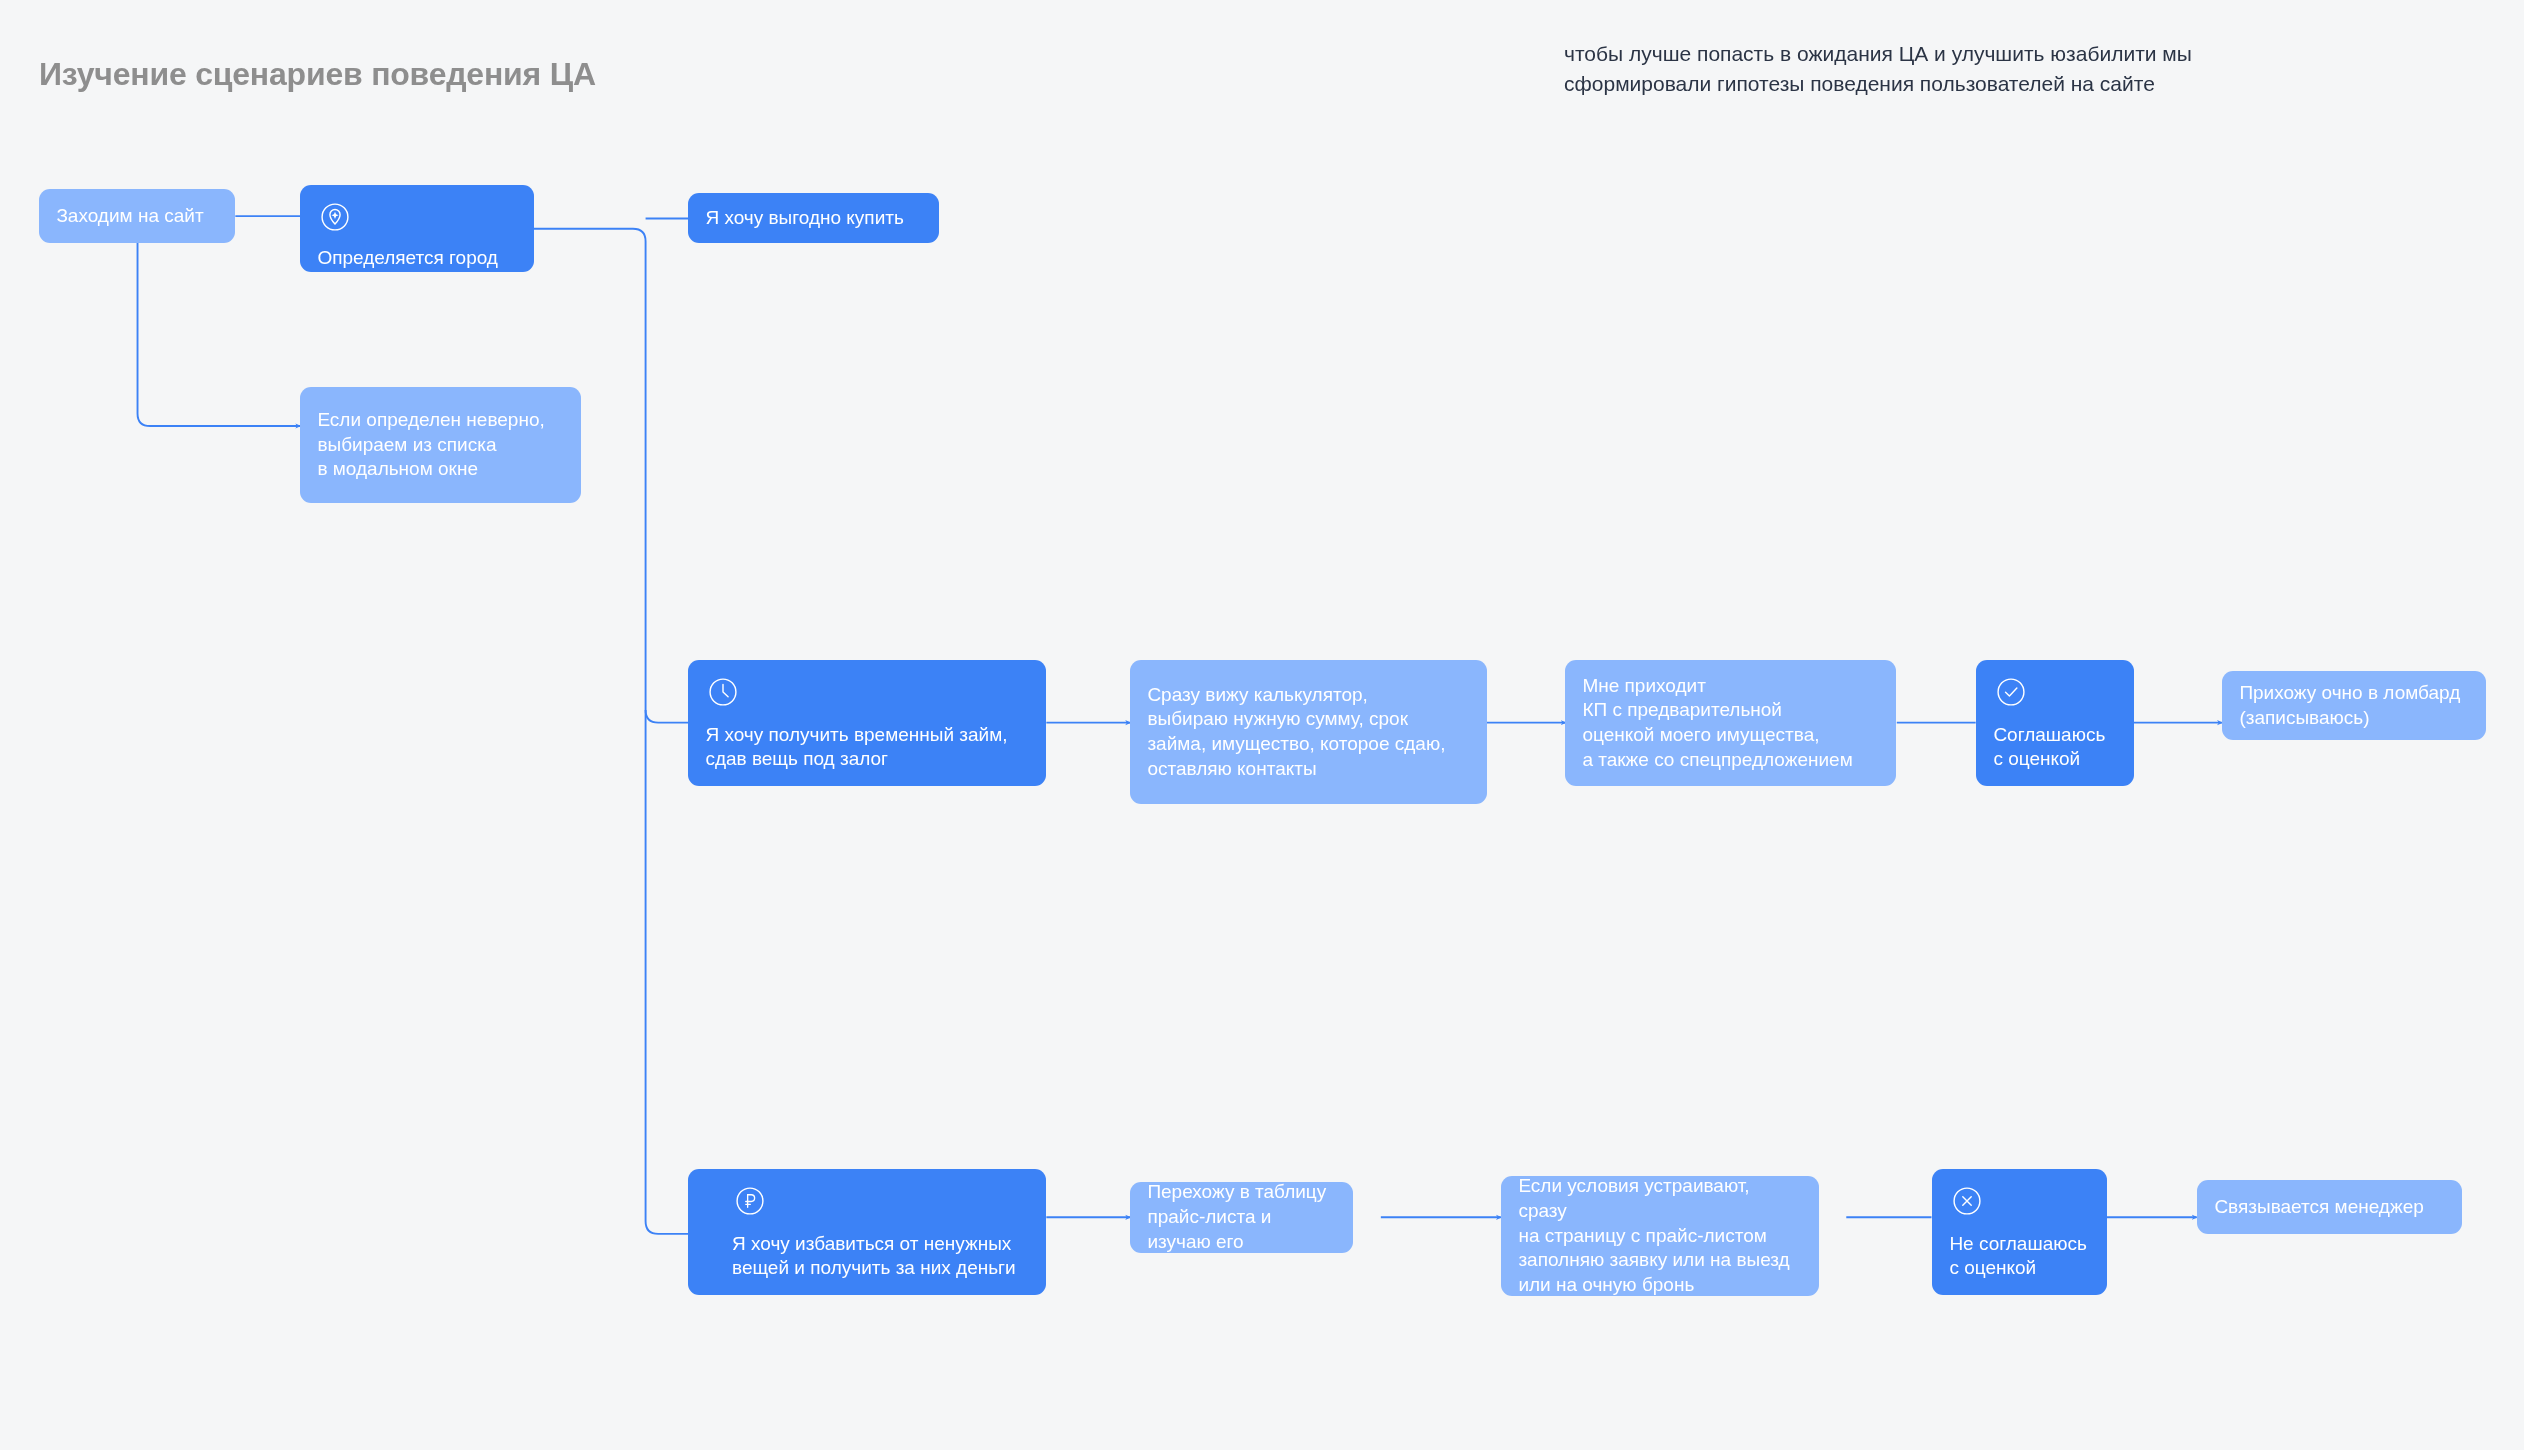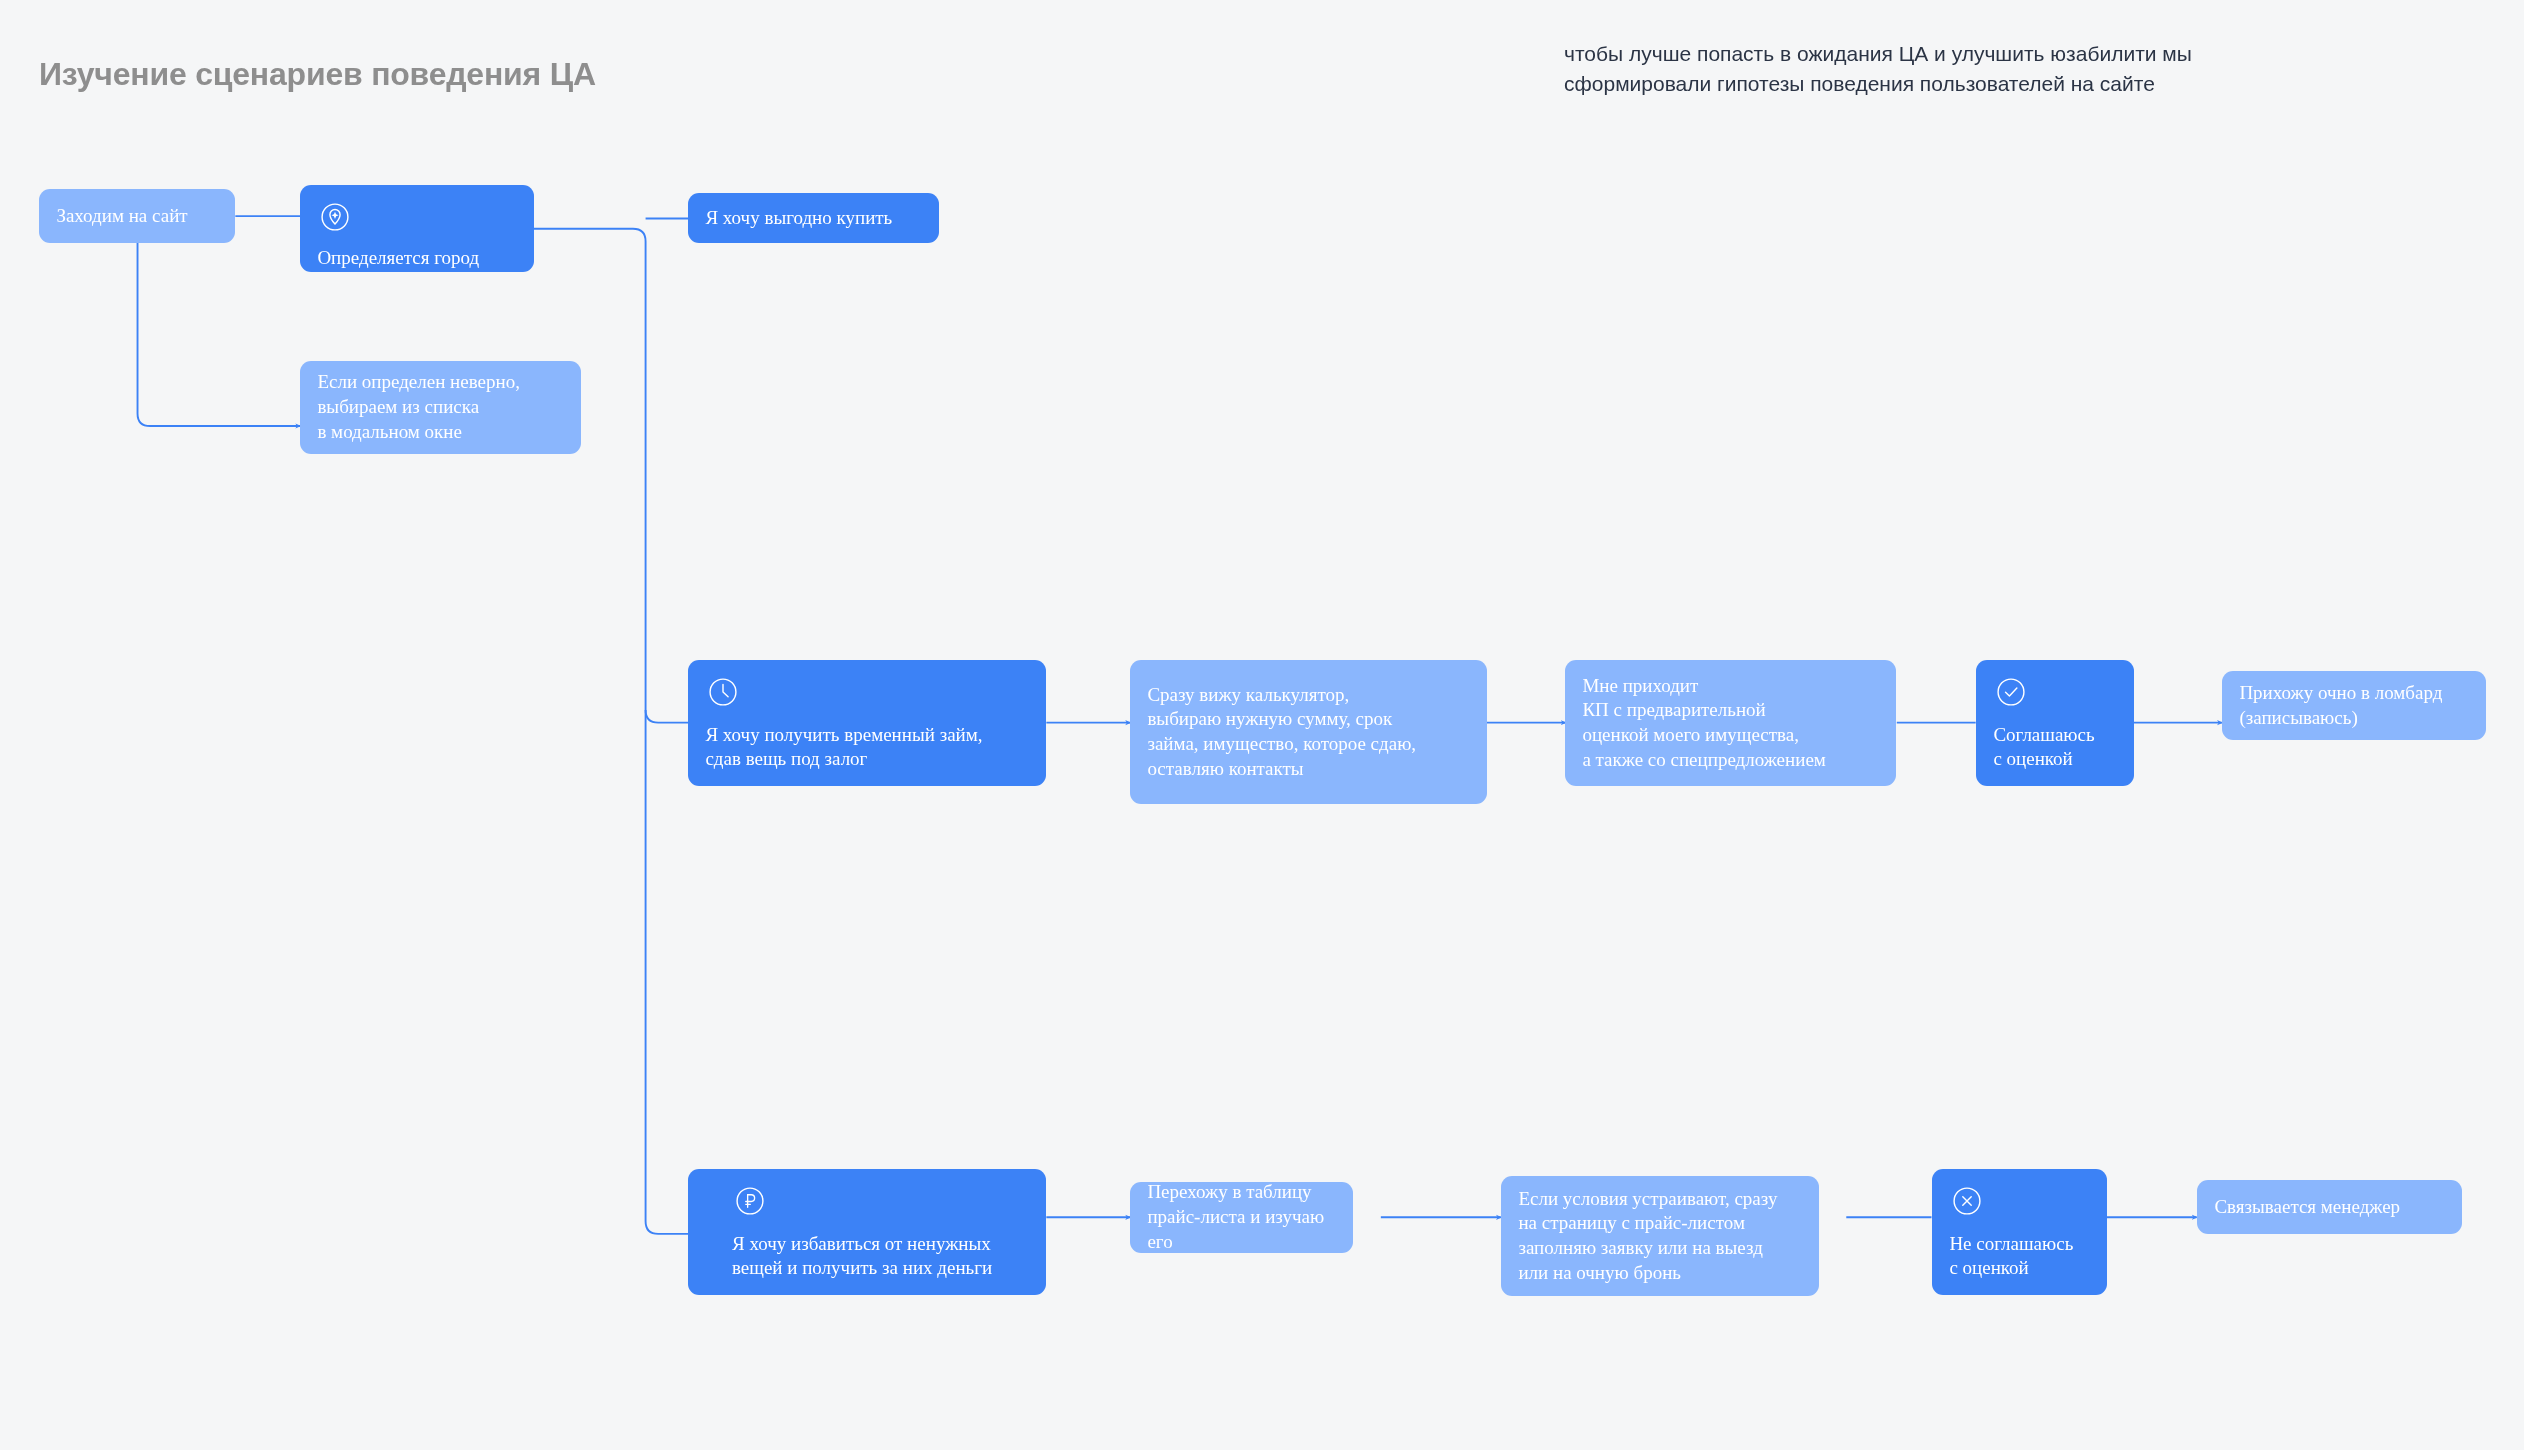--- a/index.html
+++ b/index.html
@@ -60,21 +60,21 @@
     flex-direction: column;
     justify-content: center;
     color: #ffffff;
     padding: 14px 17.4px;
     font-size: 19px;
     line-height: 1.3;
     font-weight: 400;
   }
   .node.has-icon { justify-content: flex-start; }
 
-  .node .node-text { display: block; white-space: pre-line; font-family: Liberation Serif, serif; }
+  .node .node-text { display: block; white-space: pre-line; }
 
   .node.light  { background: #8ab6fd; }
   .node.strong { background: #3c82f6; }
 
   .node .icon {
     display: block;
     width: 36px;
     height: 36px;
     margin-bottom: 11px;
     flex: 0 0 auto;
@@ -130,21 +130,21 @@
     <span class="icon">
       <svg viewBox="0 0 46 46">
           <circle cx="23" cy="23" r="16.5" fill="none" stroke="#fff" stroke-width="1.8"></circle>
       <path d="M23 13.5c-3.6 0-6.5 2.9-6.5 6.5 0 4.6 6.5 12 6.5 12s6.5-7.4 6.5-12c0-3.6-2.9-6.5-6.5-6.5z" fill="none" stroke="#fff" stroke-width="1.8"></path>
       <path d="M23 16.2l1.4 3.2 3.2 1.4-3.2 1.4L23 25.4l-1.4-3.2-3.2-1.4 3.2-1.4z" fill="#fff"></path>
         </svg>
     </span>
     <span class="node-text">Определяется город</span>
   </div>
 
-  <div class="node light" style="left:300px; top:361px; width:281px; height:93px;">
+  <div class="node light" style="left:300px; top:387px; width:281px; height:116px;">
     <span class="node-text">Если определен неверно,
 выбираем из списка
 в модальном окне</span>
   </div>
 
   <div class="node strong" style="left:688px; top:193px; width:251px; height:50px;">
     <span class="node-text">Я хочу выгодно купить</span>
   </div>
 
   <div class="node strong has-icon" style="left:688px; top:660px; width:358px; height:126px;">

